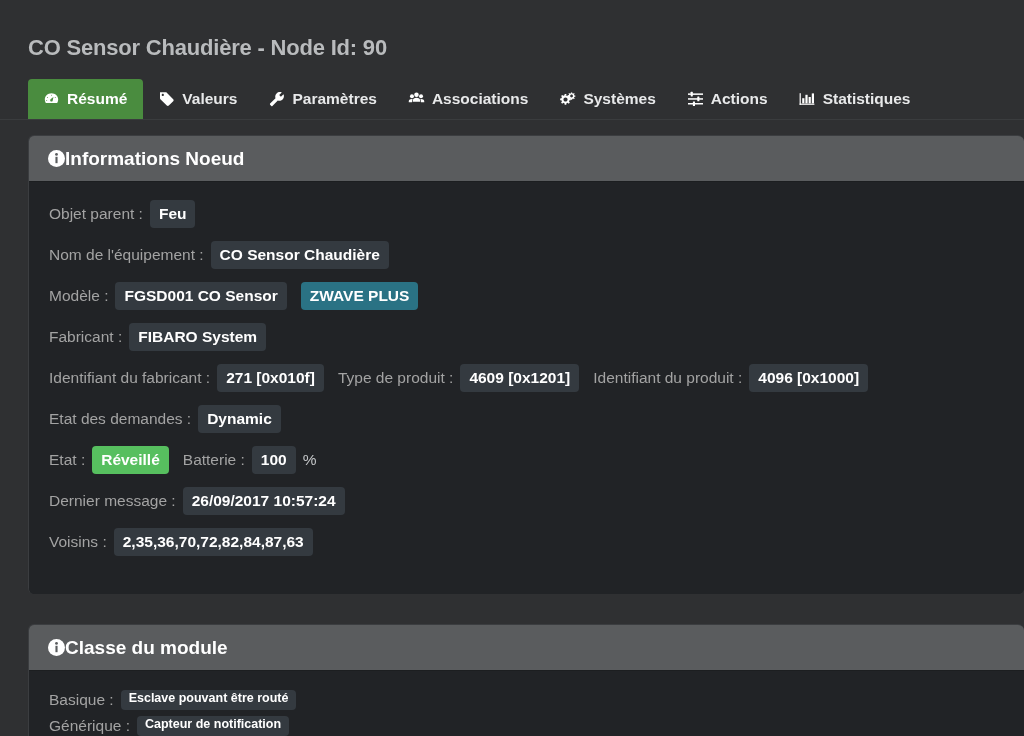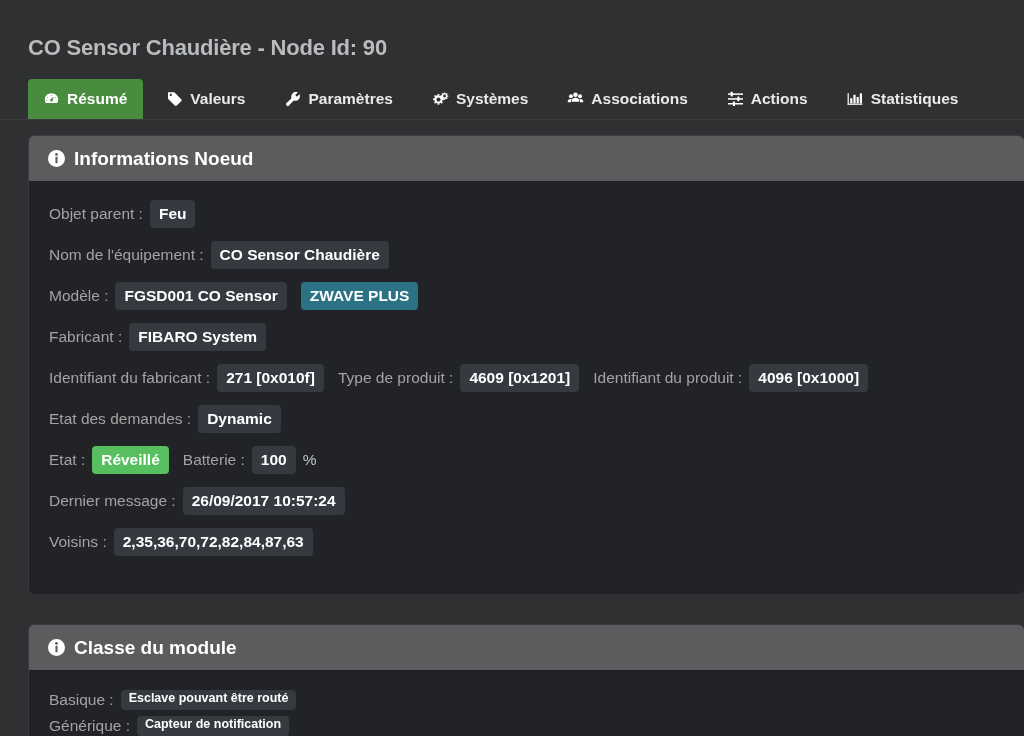--- a/index.html
+++ b/index.html
@@ -30,21 +30,20 @@
 
   
   .tabs {
     display: flex;
     align-items: flex-end;
     padding: 10px 0 0 28px;
     border-bottom: 1px solid #3a3c3e;
     height: 41px;
     box-sizing: border-box;
     margin-bottom: 0;
-    gap: 8px;
   }
   .tab {
     display: flex;
     align-items: center;
     gap: 7px;
     color: #e8e9ea;
     font-size: 15.5px;
     font-weight: bold;
     padding: 11px 16px 11px 15px;
     line-height: 18px;
@@ -80,21 +79,21 @@
     border-bottom: none;
   }
   .panel-head {
     background: #5a5c5e;
     color: #ffffff;
     font-size: 19px;
     font-weight: bold;
     padding: 11px 0 11px 19px;
     display: flex;
     align-items: center;
-    gap: 9px;
+    gap: 0;
     line-height: 23px;
     border-bottom: 1px solid #1c1e20;
   }
   .panel-head .info-ic {
     display: inline-flex;
     width: 17px;
     height: 17px;
     flex: none;
   }
   .panel-body {
@@ -185,44 +184,44 @@
       <span>Valeurs</span>
     </div>
 
     <div class="tab">
       <span class="ic">
         <svg width="16" height="16" viewBox="0 0 16 16" fill="#ffffff">
           <path d="M14.5 3.2l-2.6 2.6-1.7-1.7 2.6-2.6c-1.7-.8-3.8-.5-5.2.9-1.3 1.3-1.7 3.2-1.1 4.8L1.1 12.6c-.3.3-.3.8 0 1.1l1.2 1.2c.3.3.8.3 1.1 0l5.4-5.4c1.6.6 3.5.2 4.8-1.1 1.4-1.4 1.7-3.5.9-5.2z"></path>
         </svg>
       </span>
       <span>Paramètres</span>
-    </div>
-
-    <div class="tab">
-      <span class="ic">
-        <svg width="18" height="16" viewBox="0 0 18 16" fill="#ffffff">
-          <path d="M6.6 4.6l1.3-.5-.2-1.4H6l-.2 1.4-1.3.5-1.1-.9-1.2 1.2.9 1.1-.5 1.3-1.4.2v1.7l1.4.2.5 1.3-.9 1.1 1.2 1.2 1.1-.9 1.3.5.2 1.4h1.7l.2-1.4 1.3-.5 1.1.9 1.2-1.2-.9-1.1.5-1.3 1.4-.2V7.5l-1.4-.2-.5-1.3.9-1.1-1.2-1.2-1.1.9zm.3 6.1c-1.2 0-2.2-1-2.2-2.2s1-2.2 2.2-2.2 2.2 1 2.2 2.2-1 2.2-2.2 2.2z"></path>
-          <path d="M15.9 3.3l.7-.8-.8-.8-.8.7-.9-.4-.2-1h-1.2l-.2 1-.9.4-.8-.7-.8.8.7.8-.4.9-1 .2v1.1l1 .2.4.9-.7.8.8.8.8-.7.9.4.2 1h1.2l.2-1 .9-.4.8.7.8-.8-.7-.8.4-.9 1-.2V4.4l-1-.2zm-2.6 3c-.8 0-1.5-.7-1.5-1.5s.7-1.5 1.5-1.5 1.5.7 1.5 1.5-.7 1.5-1.5 1.5z"></path>
-        </svg>
-      </span>
-      <span>Systèmes</span>
     </div>
 
     <div class="tab">
       <span class="ic">
         <svg width="18" height="16" viewBox="0 0 18 16" fill="#ffffff">
           <circle cx="4.2" cy="5" r="2.1"></circle>
           <circle cx="13.8" cy="5" r="2.1"></circle>
           <circle cx="9" cy="3.6" r="2.4"></circle>
           <path d="M9 6.8c-2.2 0-4 1.3-4 2.9v1.2h8V9.7c0-1.6-1.8-2.9-4-2.9z"></path>
           <path d="M4.2 8c-1.8 0-3.4 1-3.4 2.3v1.1h3.5V9.7c0-.6.3-1.2.8-1.6-.3 0-.6-.1-.9-.1z"></path>
           <path d="M13.8 8c-.3 0-.6 0-.9.1.5.4.8 1 .8 1.6v1.7h3.5v-1.1C17.2 9 15.6 8 13.8 8z"></path>
         </svg>
       </span>
       <span>Associations</span>
+    </div>
+
+    <div class="tab">
+      <span class="ic">
+        <svg width="18" height="16" viewBox="0 0 18 16" fill="#ffffff">
+          <path d="M6.6 4.6l1.3-.5-.2-1.4H6l-.2 1.4-1.3.5-1.1-.9-1.2 1.2.9 1.1-.5 1.3-1.4.2v1.7l1.4.2.5 1.3-.9 1.1 1.2 1.2 1.1-.9 1.3.5.2 1.4h1.7l.2-1.4 1.3-.5 1.1.9 1.2-1.2-.9-1.1.5-1.3 1.4-.2V7.5l-1.4-.2-.5-1.3.9-1.1-1.2-1.2-1.1.9zm.3 6.1c-1.2 0-2.2-1-2.2-2.2s1-2.2 2.2-2.2 2.2 1 2.2 2.2-1 2.2-2.2 2.2z"></path>
+          <path d="M15.9 3.3l.7-.8-.8-.8-.8.7-.9-.4-.2-1h-1.2l-.2 1-.9.4-.8-.7-.8.8.7.8-.4.9-1 .2v1.1l1 .2.4.9-.7.8.8.8.8-.7.9.4.2 1h1.2l.2-1 .9-.4.8.7.8-.8-.7-.8.4-.9 1-.2V4.4l-1-.2zm-2.6 3c-.8 0-1.5-.7-1.5-1.5s.7-1.5 1.5-1.5 1.5.7 1.5 1.5-.7 1.5-1.5 1.5z"></path>
+        </svg>
+      </span>
+      <span>Systèmes</span>
     </div>
 
     <div class="tab">
       <span class="ic">
         <svg width="17" height="16" viewBox="0 0 16 16" fill="#ffffff">
           <rect x="0.5" y="2.4" width="15" height="1.5"></rect>
           <rect x="0.5" y="7.2" width="15" height="1.5"></rect>
           <rect x="0.5" y="12" width="15" height="1.5"></rect>
           <rect x="3.2" y="0.8" width="2.1" height="4.7" rx="0.4"></rect>
           <rect x="9.8" y="5.6" width="2.1" height="4.7" rx="0.4"></rect>

